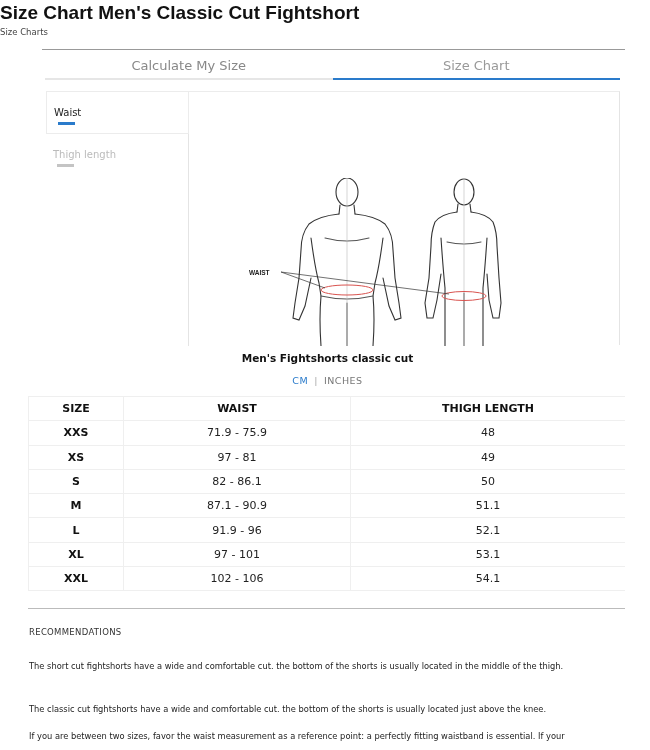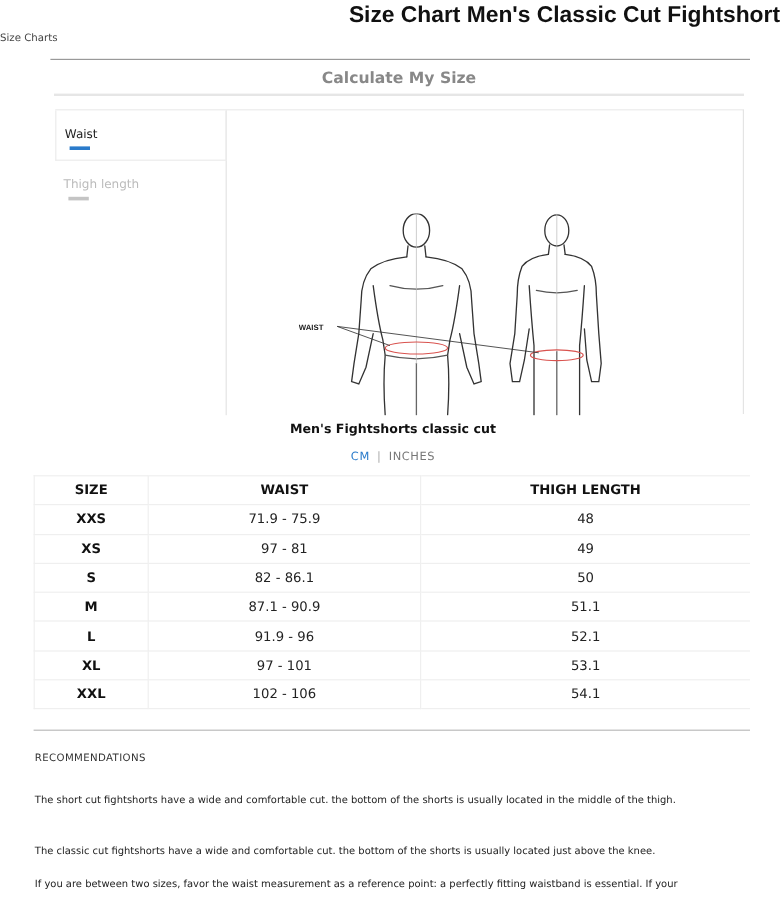--- a/index.html
+++ b/index.html
@@ -1,34 +1,34 @@
 <!DOCTYPE html>
 <html><head>
   <meta charset="utf-8">
   <style>
     * { box-sizing: border-box; margin: 0; padding: 0; }
     html, body { width: 650px; height: 750px; overflow: hidden; background: #ffffff; }
     body { font-family: "Liberation Sans", sans-serif; color: #222; position: relative; }
 
     .title {
-      position: absolute; top: 2px; left: 0; width: 650px; text-align: right;
+      position: absolute; top: 2px; left: 0; width: 650px; text-align: left;
       font-family: "Liberation Sans", sans-serif; font-weight: bold; font-size: 19px; color: #111;
     }
     .subtitle {
       position: absolute; top: 27px; left: 0; width: 650px; text-align: left;
       font-family: "DejaVu Sans", sans-serif; font-size: 8.5px; color: #444;
     }
     .top-rule {
       position: absolute; top: 49px; left: 42px; width: 583px; height: 1px; background: #999;
     }
 
     .tabs { position: absolute; top: 58px; left: 45px; width: 575px; height: 22px; display: flex; }
     .tab {
       flex: 1; text-align: center; font-family: "DejaVu Sans", sans-serif; font-size: 13px;
-      color: #888; border-bottom: 2px solid #e6e6e6; padding-bottom: 3px; cursor: pointer; font-weight: bold;
+      color: #888; border-bottom: 2px solid #e6e6e6; padding-bottom: 3px; cursor: pointer;
     }
     .tab.active { border-bottom: 2px solid #2a7bcb; color: #999; }
 
     .panel {
       position: absolute; top: 91px; left: 46px; width: 574px; height: 254px;
       border-top: 1px solid #ececec; border-right: 1px solid #e4e4e4;
     }
     .sidebar { position: absolute; top: 0; left: 0; width: 143px; height: 254px; border-right: 1px solid #e4e4e4; }
     .side-item { position: relative; height: 42px; padding: 10px 0 0 7px; cursor: pointer; }
     .side-item.active { border: 1px solid #ececec; border-top: none; width: 143px; }
@@ -78,20 +78,21 @@
   </style>
 </head>
 <body>
 
 <div class="title">Size Chart Men's Classic Cut Fightshort</div>
 <div class="subtitle">Size Charts</div>
 <div class="top-rule"></div>
 
 <div class="tabs">
   <div class="tab">Calculate My Size</div>
+  <div class="tab active">Size Chart</div>
 </div>
 
 <div class="panel">
   <div class="sidebar">
     <div class="side-item active">
       <span class="side-label">Waist</span>
       <div class="side-bar"></div>
     </div>
     <div class="side-item inactive">
       <span class="side-label">Thigh length</span>

